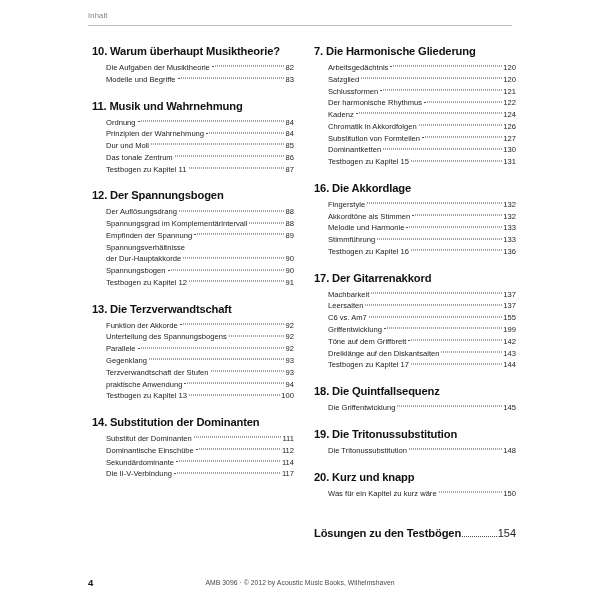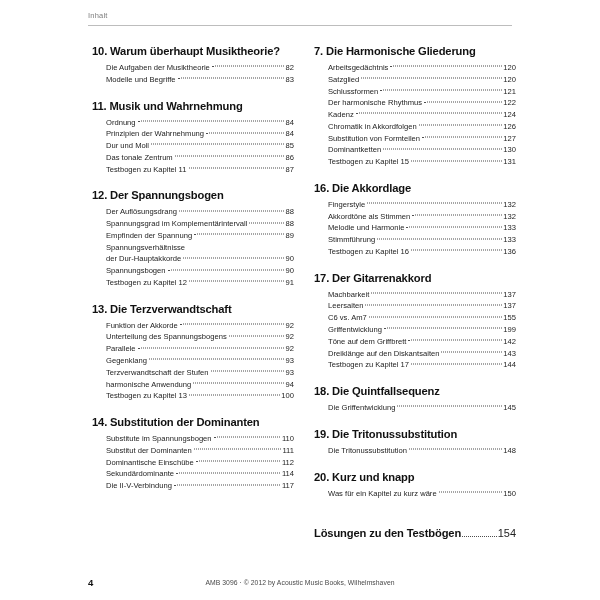--- a/index.html
+++ b/index.html
@@ -267,39 +267,34 @@
               <span class="label">Gegenklang</span>
               <span class="leader"></span>
               <span class="pageno">93</span>
             </div>
             <div class="entry">
               <span class="label">Terzverwandtschaft der Stufen</span>
               <span class="leader"></span>
               <span class="pageno">93</span>
             </div>
             <div class="entry">
-              <span class="label">harmonische Anwendung</span>
+              <span class="label">praktische Anwendung</span>
               <span class="leader"></span>
               <span class="pageno">94</span>
             </div>
             <div class="entry">
               <span class="label">Testbogen zu Kapitel 13</span>
               <span class="leader"></span>
               <span class="pageno">100</span>
             </div>
           </div>
         </div>
         <div class="chapter">
           <div class="chapter-title">14. Substitution der Dominanten</div>
           <div class="entries">
-            <div class="entry">
-              <span class="label">Substitute im Spannungsbogen</span>
-              <span class="leader"></span>
-              <span class="pageno">110</span>
-            </div>
             <div class="entry">
               <span class="label">Substitut der Dominanten</span>
               <span class="leader"></span>
               <span class="pageno">111</span>
             </div>
             <div class="entry">
               <span class="label">Dominantische Einschübe</span>
               <span class="leader"></span>
               <span class="pageno">112</span>
             </div>

